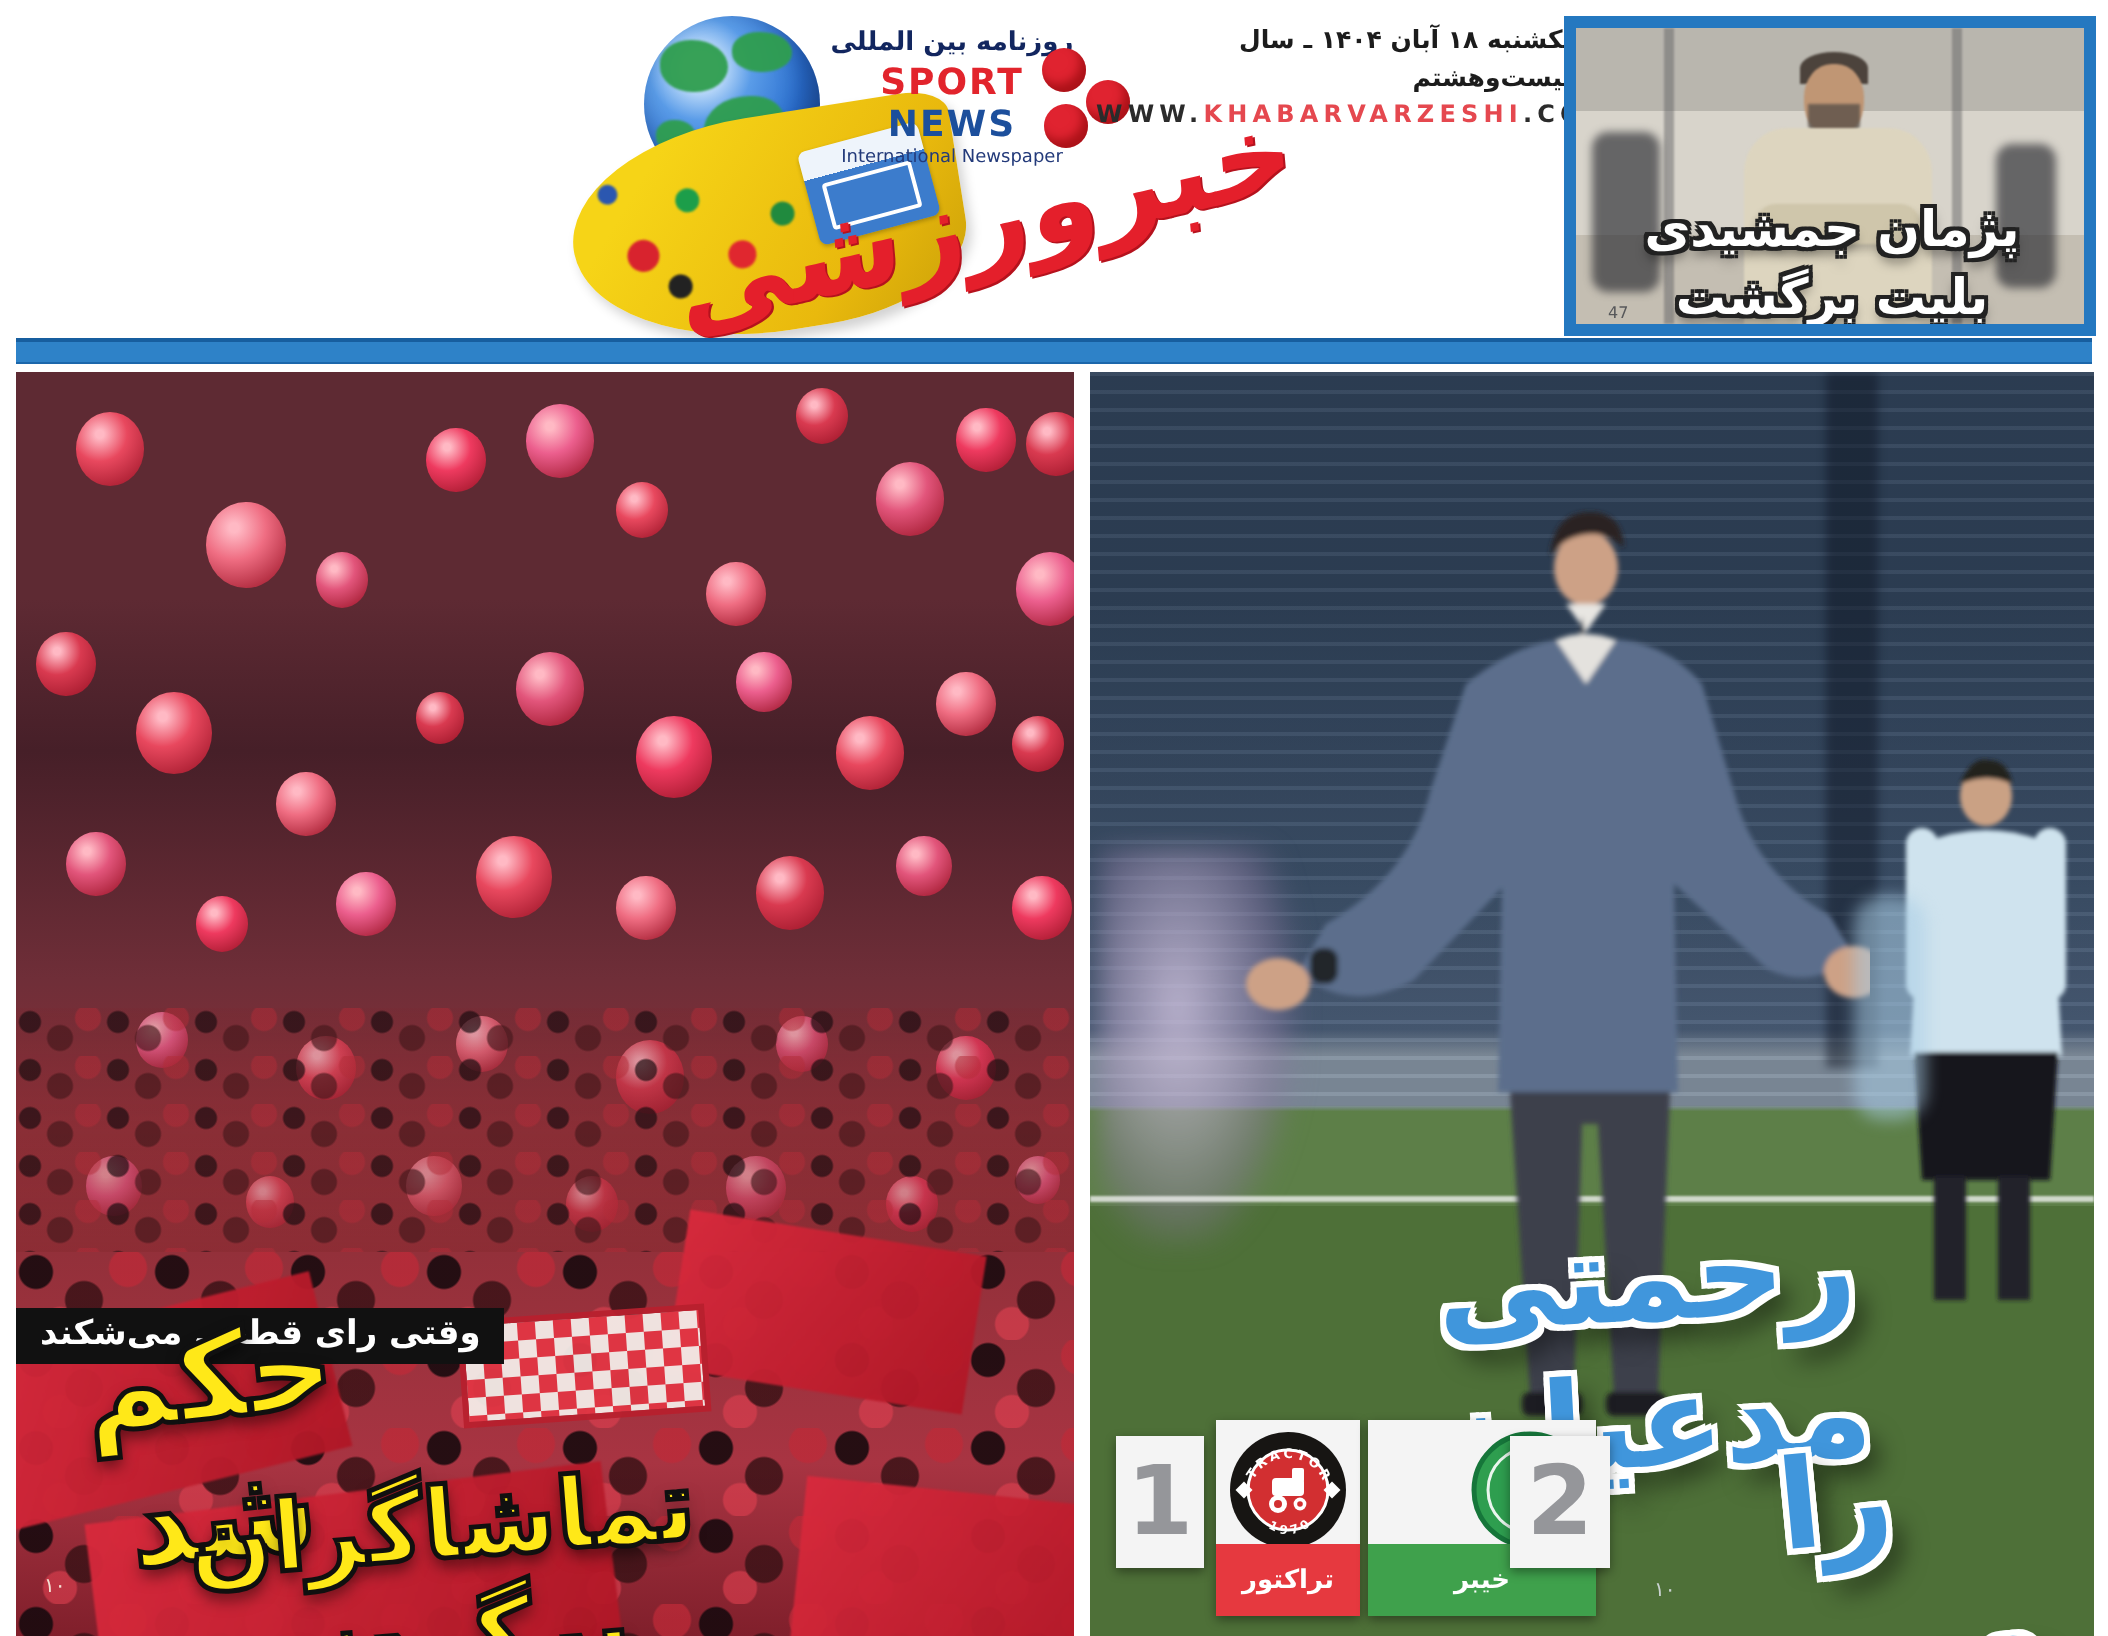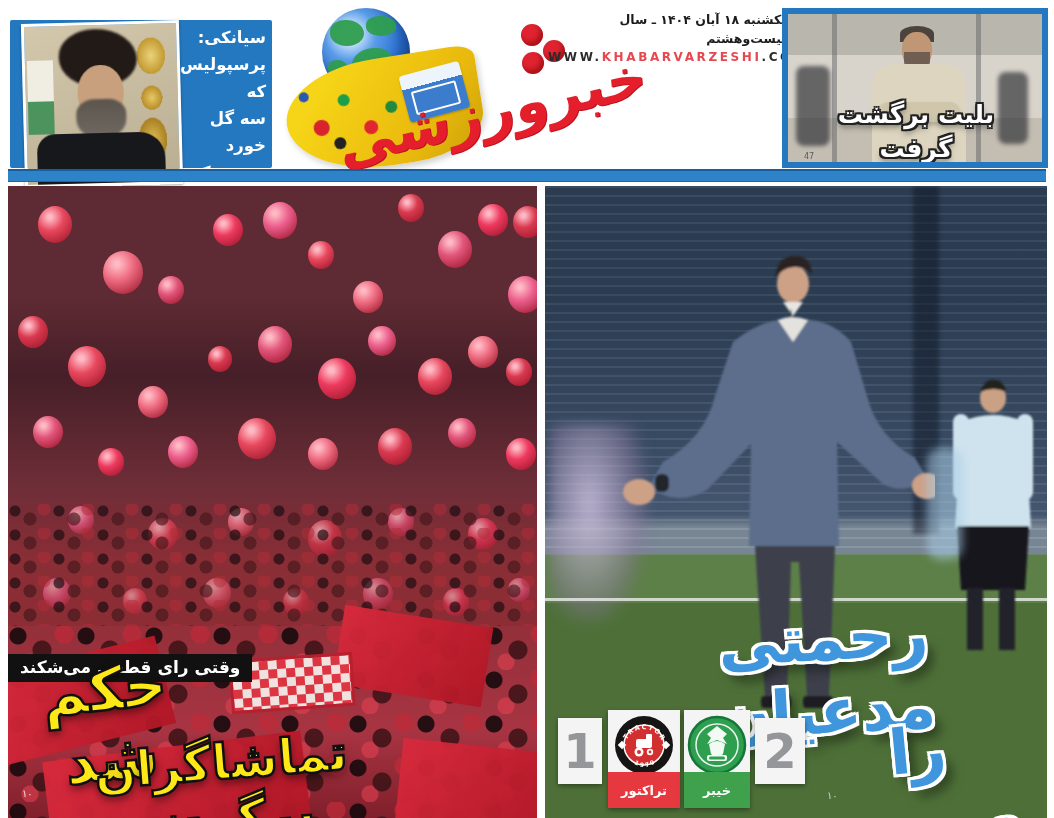--- a/index.html
+++ b/index.html
@@ -131,64 +131,52 @@
   .hb2{left:248px;top:528px;width:256px;transform:rotate(-5.5deg);}
   .pageref-gray{position:absolute;left:282px;top:604px;color:#d8dde2;font-size:10px;opacity:.9;}
 
   
   .score-panel{position:absolute;background:#f4f4f4;box-shadow:0 2px 5px rgba(0,0,0,.4);}
   .num{display:flex;align-items:center;justify-content:center;color:#95969a;font-size:48px;font-weight:bold;}
   .sp1{left:13px;top:532px;width:44px;height:66px;}
   .sp2{left:210px;top:532px;width:50px;height:66px;}
   .team-panel{display:flex;flex-direction:column;align-items:center;justify-content:flex-start;}
   .tp-tractor{left:63px;top:524px;width:72px;height:98px;}
-  .tp-kheybar{left:139px;top:524px;width:66px;height:98px;}
+  .tp-kheybar{left:139px;top:524px;width:66px;height:98px;padding-left:48px;}
   .team-bar{position:absolute;left:0;right:0;bottom:0;height:36px;display:flex;align-items:center;justify-content:center;
       color:#fff;font-size:13px;font-weight:bold;direction:rtl;}
   .bar-red{background:#e6393f;} .bar-green{background:#3fa14c;}
   .logo-svg{margin-top:4px;}
 </style>
 </head>
 <body>
 
 <div class="page">
 
-  <div class="abs story-box left-box">
-    <div class="left-box-text">
-      <div>سیانکی:</div>
-      <div>پرسپولیس که</div>
-      <div>سه گل خورد</div>
-      <div>توهین کردند</div>
-      <div><span>اما بعداً ...</span> <span class="tiny-ref">۱۰</span></div>
-    </div>
-    <div class="abs left-photo">
-      <div class="lp-flag"></div>
-      <div class="lp-trophy"></div>
-      <div class="lp-hair"></div>
-      <div class="lp-face"></div>
-      <div class="lp-beard"></div>
-      <div class="lp-body"></div>
-    </div>
-  </div>
 
   <div class="abs globe">
     <i style="left:8px;top:12px;width:34px;height:26px;"></i>
     <i style="left:44px;top:8px;width:30px;height:20px;"></i>
     <i style="left:30px;top:40px;width:40px;height:30px;border-radius:60% 40% 55% 45%;"></i>
     <i style="left:6px;top:52px;width:20px;height:16px;"></i>
     <i class="plane">✈</i>
   </div>
   <div class="abs heart">
     <b style="left:26px;top:52px;width:16px;height:16px;background:#d8232e;"></b>
     <b style="left:54px;top:30px;width:12px;height:12px;background:#1c9e4a;"></b>
     <b style="left:76px;top:60px;width:14px;height:14px;background:#e0272f;"></b>
     <b style="left:44px;top:72px;width:12px;height:12px;background:#222;"></b>
     <b style="left:100px;top:44px;width:12px;height:12px;background:#208a3e;"></b>
     <b style="left:16px;top:22px;width:10px;height:10px;background:#2b57b0;"></b>
     <div class="pitchcard"></div>
+  </div>
+  <div class="abs logo-text">
+    <div class="tagline-fa">روزنامه بین المللی</div>
+    <div class="brand-en"><span class="r">SPORT</span> <span class="b">NEWS</span></div>
+    <div class="sub-en">International Newspaper</div>
   </div>
   <div class="dots">
     <span class="abs" style="left:521px;top:24px;"></span>
     <span class="abs" style="left:543px;top:40px;"></span>
     <span class="abs" style="left:522px;top:52px;"></span>
   </div>
   <div class="abs nameplate">خبرورزشی</div>
 
   <div class="abs dateline">
     <div>یکشنبه ۱۸ آبان ۱۴۰۴ ـ سال بیست‌وهشتم</div>
@@ -200,20 +188,21 @@
       <div class="rp-line" style="left:44px;"></div>
       <div class="rp-line" style="left:188px;"></div>
       <div class="rp-fig" style="left:8px;top:52px;width:34px;height:80px;"></div>
       <div class="rp-fig" style="left:210px;top:58px;width:30px;height:72px;"></div>
       <div class="rp-hairline"></div>
       <div class="rp-head"></div>
       <div class="rp-beard"></div>
       <div class="rp-sweater"></div>
       <div class="rp-arms"></div>
       <div class="caption rp-caption">
+        <div>پژمان جمشیدی</div>
         <div>بلیت برگشت گرفت</div>
       </div>
       <div class="rp-ref">47</div>
     </div>
   </div>
 
   <div class="abs blue-bar"></div>
 
   <div class="abs photo photo-left">
     <div id="balloon-layer">

